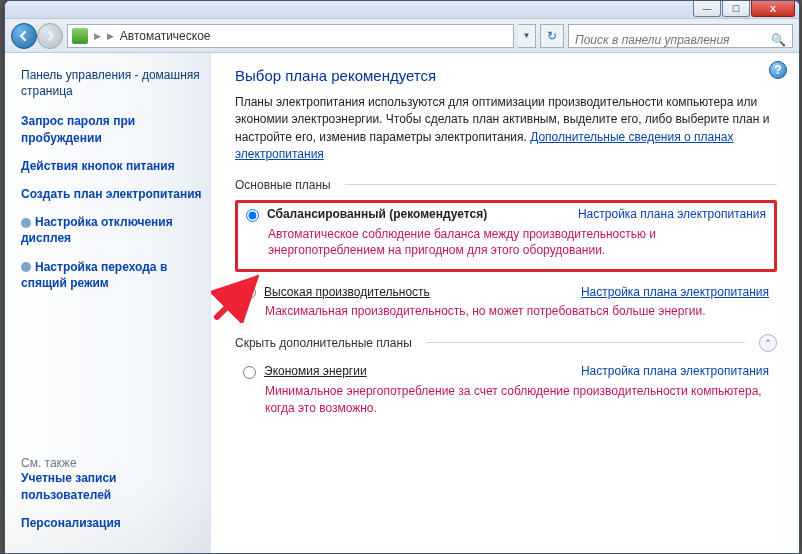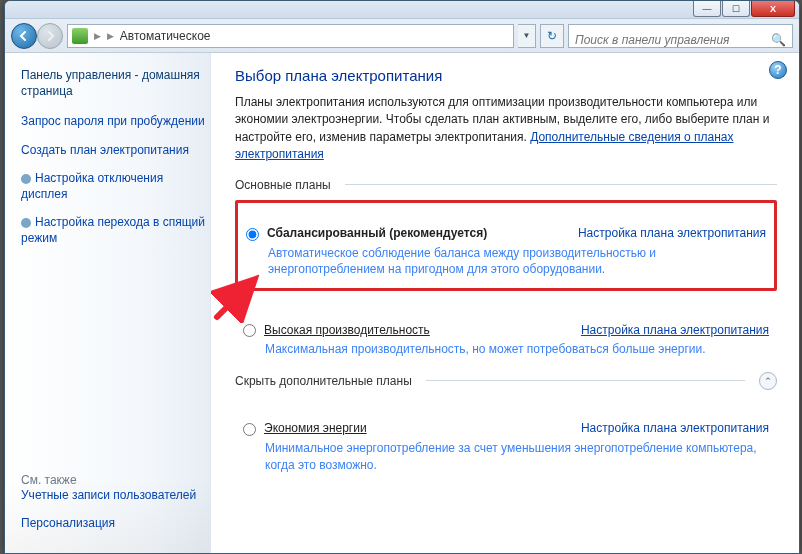--- a/index.html
+++ b/index.html
@@ -47,21 +47,21 @@
   .search .glass { color:#3a6ea5; font-size:12px; }
 
   
   .contentrow { display:flex; height: calc(100% - 52px); }
   .sidebar { width:206px; background:
              linear-gradient(180deg, rgba(255,255,255,0) 0, rgba(255,255,255,0) 85%, rgba(0,0,0,.04) 100%),
              linear-gradient(90deg, #ffffff 0, #f3f7fb 70%, #e6edf4 100%);
              padding:14px 2px 10px 16px; font-size:12px; color:#0b3e73;
              border-right:1px solid #dfe6ee; display:flex; flex-direction:column; }
   .sidebar .home { color:#0b3e73; margin-bottom:14px; line-height:1.35; }
-  .sidebar .link { color:#0645ad; margin-bottom:12px; line-height:1.35; cursor:pointer; }
+  .sidebar .link { color:#0645ad; margin-bottom:12px; line-height:1.35; cursor:pointer;font-weight:bold; }
   .sidebar .link .bullet { display:inline-block; width:10px; height:10px; border-radius:50%;
                            background:#7aa7c7; margin-right:4px; vertical-align:middle; }
   .sidebar .spacer { flex:1; }
   .sidebar .seealso-title { color:#6b7a88; }
 
   .main { flex:1; background:#fff; padding:14px 22px 10px 24px; font-size:12px; color:#222;
           overflow:auto; position:relative; }
   .helpicon { position:absolute; top:8px; right:12px; width:18px; height:18px; border-radius:50%;
               background: radial-gradient(circle at 35% 30%, #9fd3f7, #2076c0);
               color:#fff; display:flex; align-items:center; justify-content:center;
@@ -71,29 +71,29 @@
   .intro a { color:#0645ad; text-decoration:underline; }
 
   .group { margin-top:4px; }
   .group-head { display:flex; align-items:center; gap:14px; margin:0 0 8px 0;justify-content:space-between; }
   .group-head .cap { color:#333; white-space:nowrap; }
   .group-head .rule { flex:1; height:1px; background:#cfd7df; }
   .expander { width:18px; height:18px; border:1px solid #aab6c2; border-radius:50%;
               background:#f3f7fb; display:flex; align-items:center; justify-content:center;
               font-size:9px; color:#456; }
 
-  .plan { padding:23px 8px 10px 4px; }
+  .plan { padding:4px 8px 10px 4px; }
   .plan.highlight { border:3px solid #d8262b; border-radius:2px; margin-bottom:8px; }
   .plan .row1 { display:flex; align-items:center; }
   .plan input[type=radio] { margin:2px 8px 0 4px; }
   .plan .title { font-weight:bold; flex:1; }
   .plan .title.norm { font-weight:normal;text-decoration:underline; }
   .plan .cfg { color:#0645ad; }
   .plan .cfg.ul { text-decoration:underline; }
-  .plan .desc { margin:4px 0 0 26px; line-height:1.4; color:#3b82f6; }
+  .plan .desc { margin:4px 0 0 26px; line-height:1.4; color:#be185d; }
 
   
   .arrow { position:absolute; left:206px; top:262px; width:50px; height:60px; pointer-events:none; }
 </style>
 </head>
 <body>
 
 <div class="window">
 
   <div class="titlebar">
@@ -127,32 +127,33 @@
       <input placeholder="Поиск в панели управления" style="">
       <span class="glass">🔍</span>
     </div>
   </div>
 
   <div class="contentrow">
 
     <div class="sidebar">
       <div class="home">Панель управления - домашняя страница</div>
       <div class="link">Запрос пароля при пробуждении</div>
+      <div class="link">Действия кнопок питания</div>
       <div class="link">Создать план электропитания</div>
       <div class="link"><span class="bullet"></span><span>Настройка отключения дисплея</span></div>
       <div class="link"><span class="bullet"></span><span>Настройка перехода в спящий режим</span></div>
       <div class="spacer"></div>
       <div class="seealso-title">См. также</div>
       <div class="link">Учетные записи пользователей</div>
       <div class="link">Персонализация</div>
     </div>
 
     <div class="main">
       <div class="helpicon">?</div>
-      <h1>Выбор плана электропитания</h1>
+      <h1>Выбор плана рекомендуется</h1>
       <p class="intro">
         <span>Планы электропитания используются для оптимизации производительности компьютера или экономии электроэнергии. Чтобы сделать план активным, выделите его, либо выберите план и настройте его, изменив параметры электропитания. </span><a href="#">Дополнительные сведения о планах электропитания</a>
       </p>
 
       <div class="group">
         <div class="group-head">
           <span class="cap">Основные планы</span>
           <span class="rule"></span>
         </div>
 
@@ -181,21 +182,21 @@
           <span class="rule"></span>
           <span class="expander">⌃</span>
         </div>
 
         <div class="plan">
           <div class="row1">
             <input type="radio" name="pp" style="">
             <span class="title norm">Экономия энергии</span>
             <span class="cfg">Настройка плана электропитания</span>
           </div>
-          <div class="desc">Минимальное энергопотребление за счет уменьшения энергопотребление компьютера, когда это возможно.</div>
+          <div class="desc">Минимальное энергопотребление за счет соблюдение производительности компьютера, когда это возможно.</div>
         </div>
       </div>
     </div>
 
   </div>
 
   <svg class="arrow" viewBox="0 0 50 60">
     <defs>
         <marker id="ah" markerWidth="8" markerHeight="8" refX="6" refY="4" orient="auto">
       <path d="M0,0 L8,4 L0,8 Z" fill="#e23"></path>

